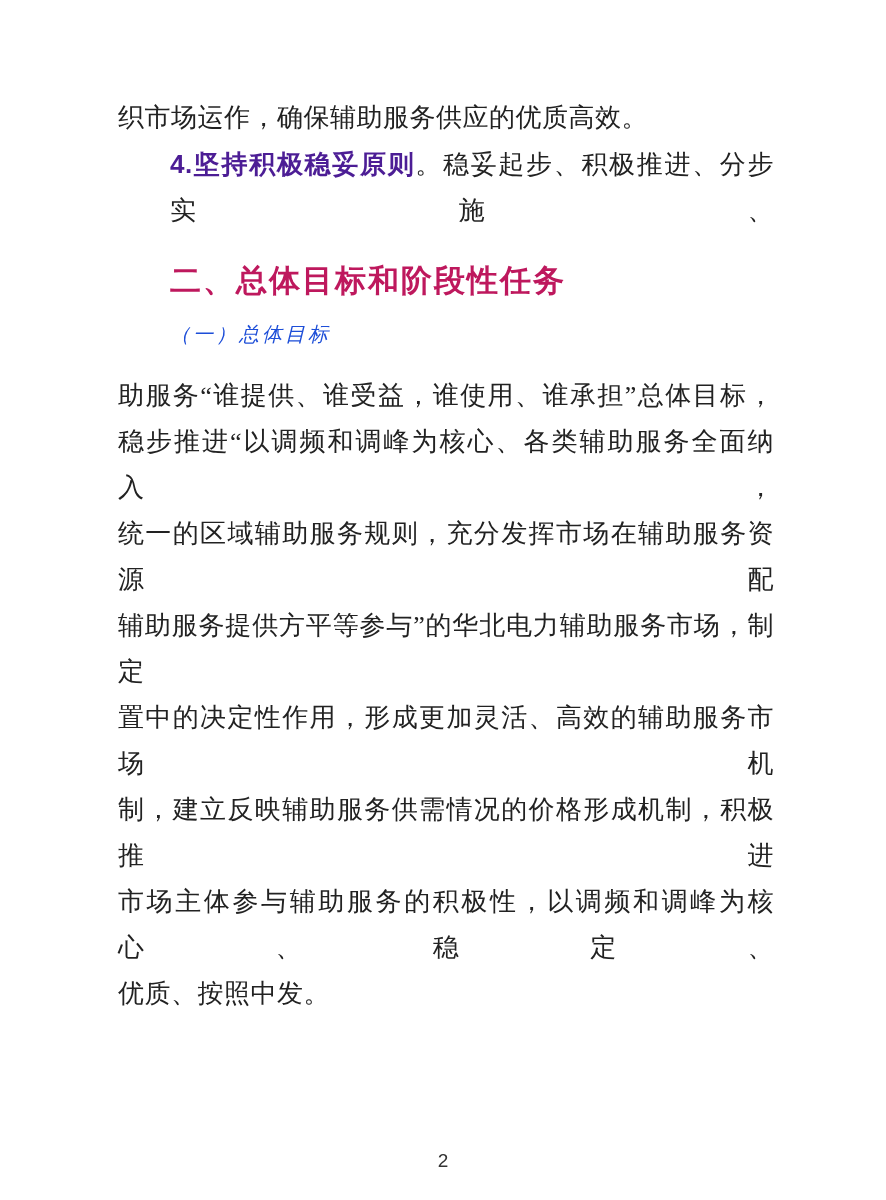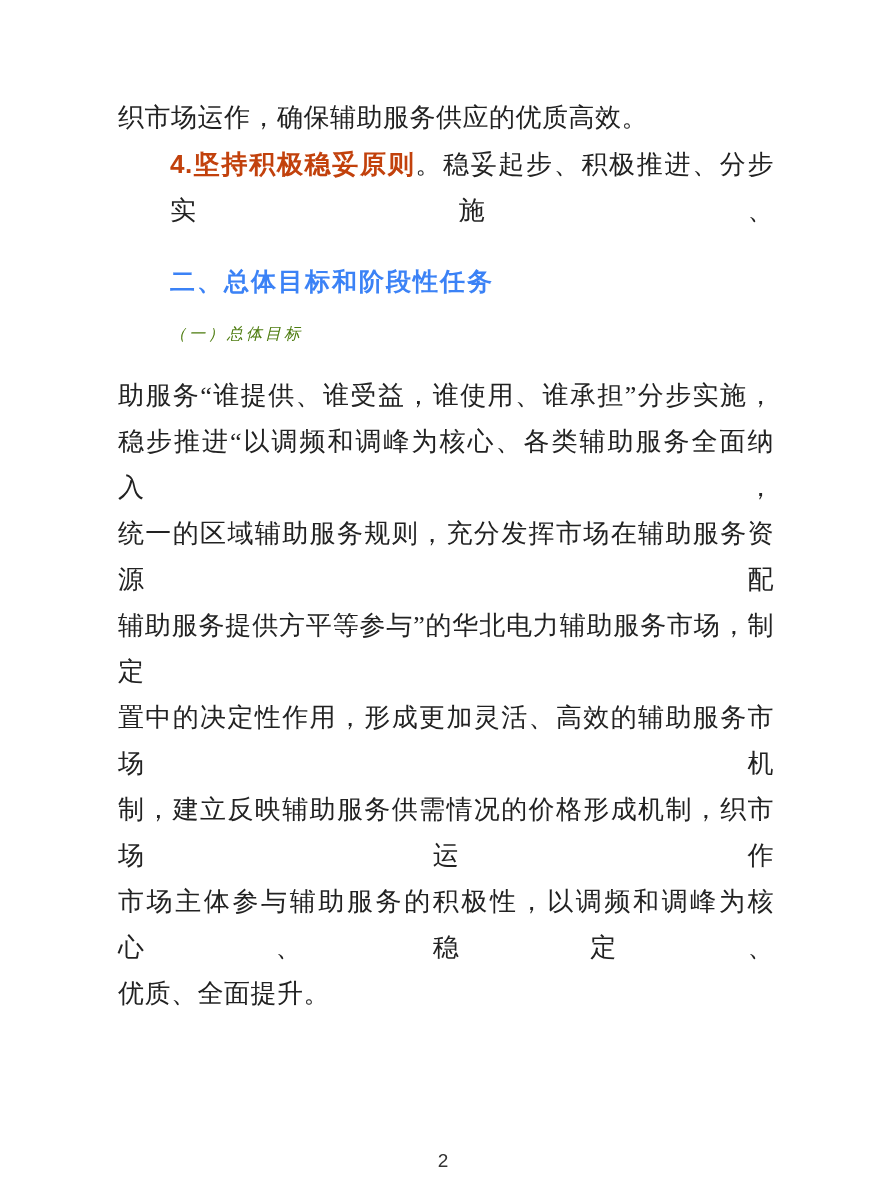--- a/index.html
+++ b/index.html
@@ -40,40 +40,40 @@
   }
 
   .line.indent {
     padding-left: 52px;
   }
 
   
   .bold-lead {
     font-family: "Liberation Sans", "DejaVu Sans", sans-serif;
     font-weight: 700;
-    color: #c2410c;
+    color: #4c1d95;
   }
 
   
   .block.heading1 { margin-top: 24px; }
   .block.heading1 .line {
     font-family: "Liberation Sans", "DejaVu Sans", sans-serif;
     font-weight: 700;
-    font-size: 25px;
+    font-size: 31px;
     letter-spacing: 2px;
-    color: #3b82f6;
+    color: #be185d;
   }
 
   
   .block.heading2 { margin-top: 7px; }
   .block.heading2 .line {
     font-style: italic;
-    font-size: 16px;
+    font-size: 20px;
     letter-spacing: 3px;
-    color: #4d7c0f;
+    color: #1d4ed8;
   }
 
   .block.para-goal { margin-top: 16px; }
 
   .footer {
     position: absolute;
     left: 0;
     bottom: 28px;
     width: 100%;
     text-align: center;
@@ -96,26 +96,26 @@
       <div class="block body">
         <div class="line justified indent"><span class="bold-lead">4.坚持积极稳妥原则</span><span>。稳妥起步、积极推进、分步实施、</span></div>
       </div>
       <div class="block heading1">
         <div class="line indent"><span>二、总体目标和阶段性任务</span></div>
       </div>
       <div class="block heading2">
         <div class="line indent"><span>（一）总体目标</span></div>
       </div>
       <div class="block body para-goal">
-        <div class="line justified"><span>助服务“谁提供、谁受益，谁使用、谁承担”分步实施，</span></div>
+        <div class="line justified"><span>助服务“谁提供、谁受益，谁使用、谁承担”总体目标，</span></div>
         <div class="line justified"><span>稳步推进“以调频和调峰为核心、各类辅助服务全面纳入，</span></div>
         <div class="line justified"><span>统一的区域辅助服务规则，充分发挥市场在辅助服务资源配</span></div>
         <div class="line justified"><span>辅助服务提供方平等参与”的华北电力辅助服务市场，制定</span></div>
         <div class="line justified"><span>置中的决定性作用，形成更加灵活、高效的辅助服务市场机</span></div>
-        <div class="line justified"><span>制，建立反映辅助服务供需情况的价格形成机制，织市场运作</span></div>
+        <div class="line justified"><span>制，建立反映辅助服务供需情况的价格形成机制，积极推进</span></div>
         <div class="line justified"><span>市场主体参与辅助服务的积极性，以调频和调峰为核心、稳定、</span></div>
-        <div class="line"><span>优质、全面提升。</span></div>
+        <div class="line"><span>优质、按照中发。</span></div>
       </div>
     </div>
   <div class="footer">
     <span class="page-number">2</span>
   </div>
 </div>
 
 </body></html>

